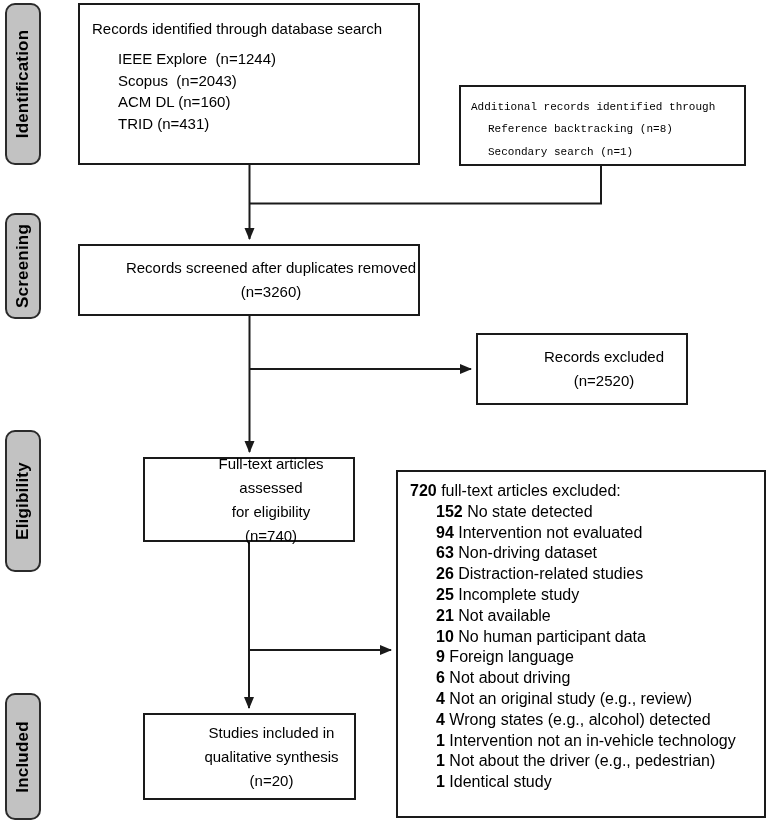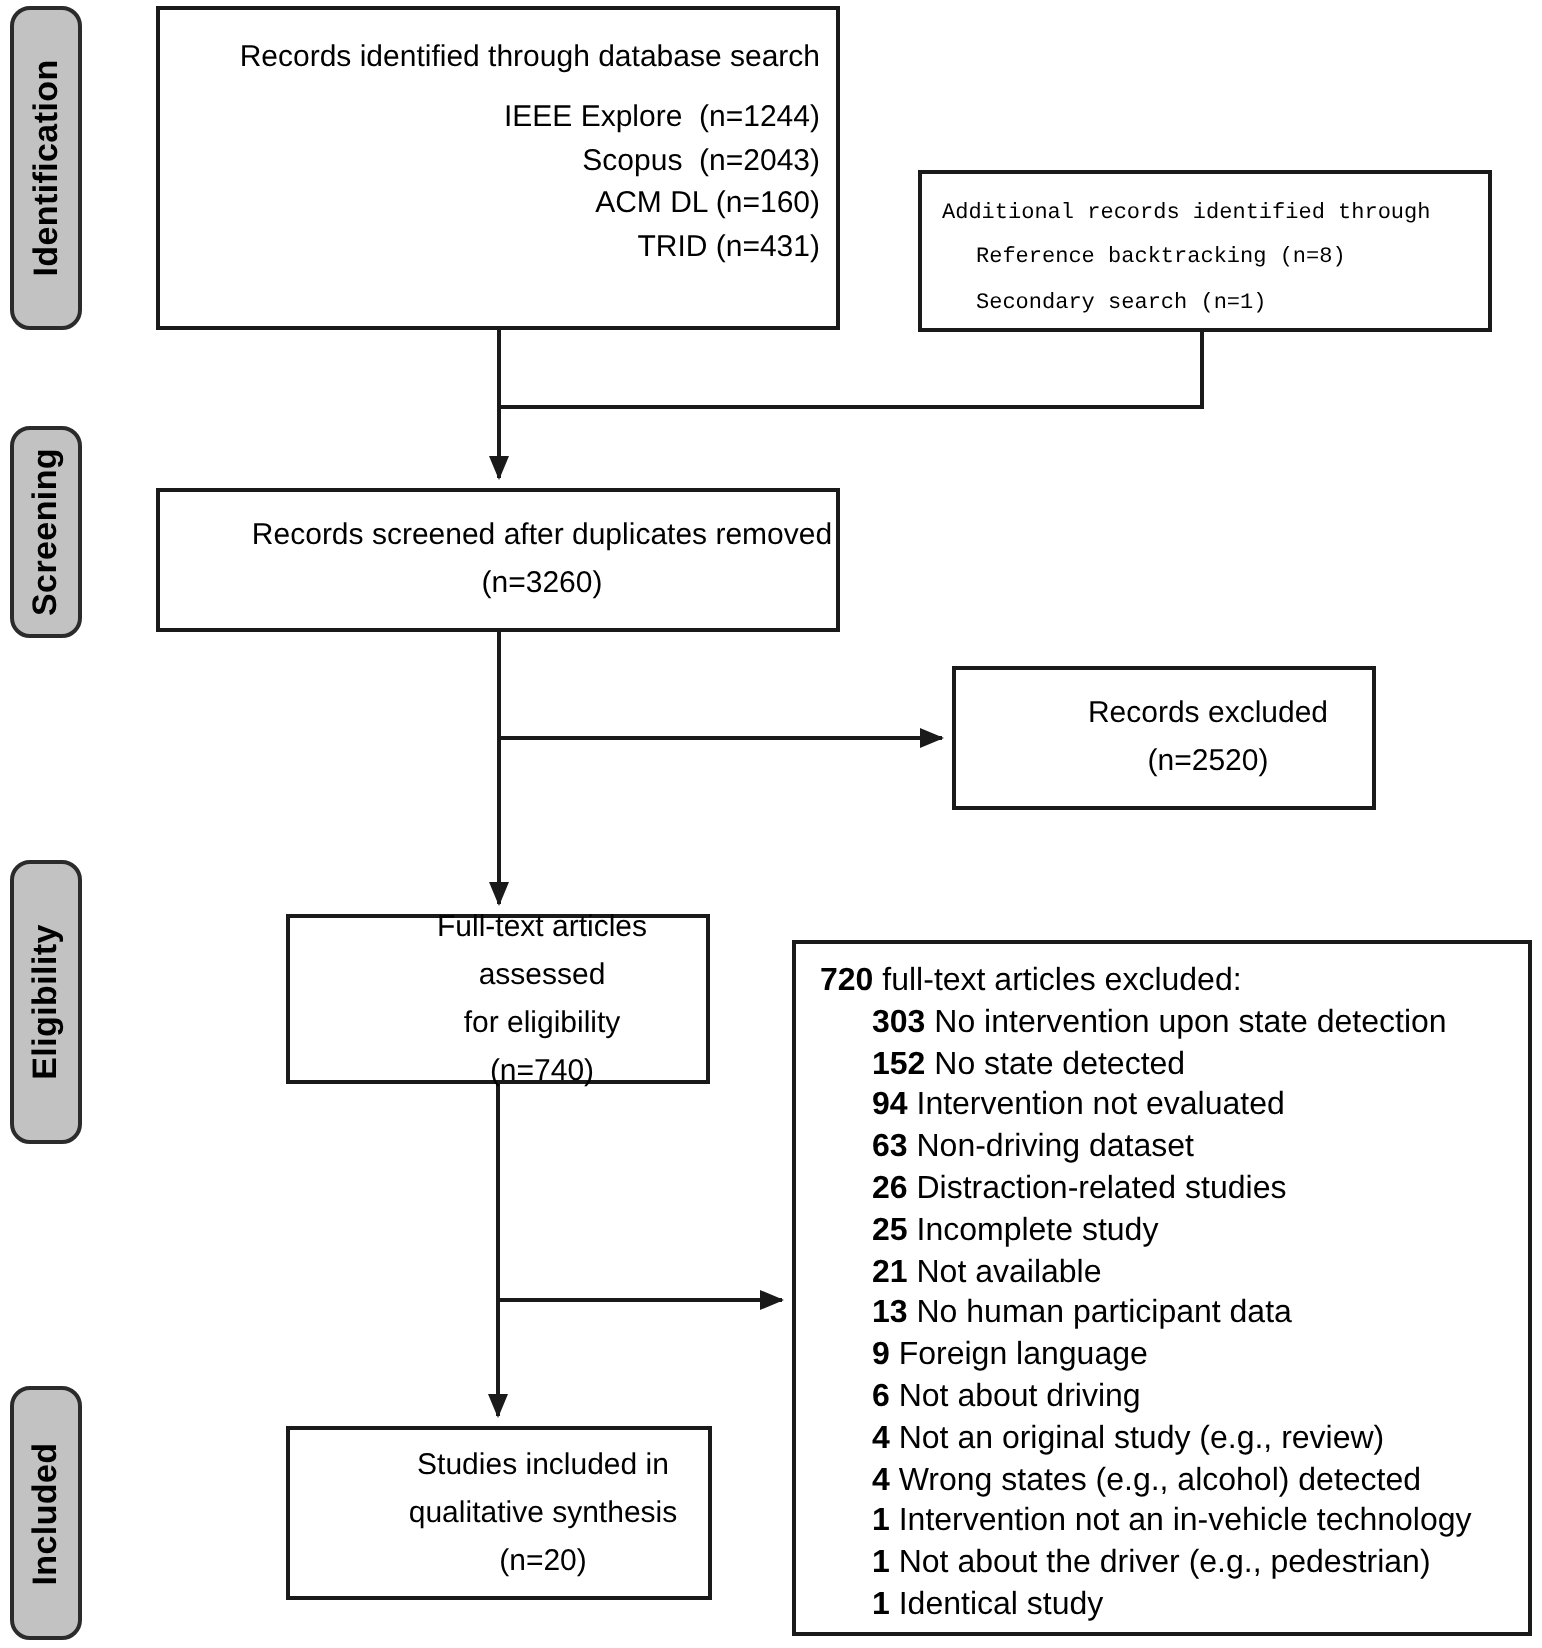--- a/index.html
+++ b/index.html
@@ -43,21 +43,21 @@
   }
   .fbox.centered {
     display: flex;
     flex-direction: column;
     align-items: center;
     justify-content: center;
     text-align: center;
     padding-left: 44px;
   }
   
-  #box-db { left: 78px; top: 3px; width: 342px; height: 162px; padding: 12px 8px 0 12px; text-align: right; }
+  #box-db { left: 78px; top: 3px; width: 342px; height: 162px; padding: 12px 8px 0 12px; }
   #box-db .title { font-size: 15px; margin-bottom: 7px; }
   #box-db .list { margin-left: 26px; }
   #box-db .list .item { line-height: 21.5px; white-space: pre; }
   
   #box-add { left: 459px; top: 85px; width: 287px; height: 81px; padding: 9px 6px 0 10px; font-size: 11px; font-family: Liberation Mono, monospace; }
   #box-add .title { line-height: 22px; }
   #box-add .list { margin-left: 17px; }
   #box-add .list .item { line-height: 22.5px; }
   
   #box-screened { left: 78px; top: 244px; width: 342px; height: 72px; }
@@ -138,28 +138,27 @@
 
   <div class="fbox centered" id="box-fulltext">
     <div>Full-text articles assessed</div>
     <div>for eligibility</div>
     <div>(n=740)</div>
   </div>
 
   <div class="fbox" id="box-ft-excl">
     <div class="hdr"><span class="num">720</span> <span>full-text articles excluded:</span></div>
     <div class="reasons">
-        <div class="reason"><span class="num">303</span> No intervention upon state detection</div>
         <div class="reason"><span class="num">152</span> No state detected</div>
         <div class="reason"><span class="num">94</span> Intervention not evaluated</div>
         <div class="reason"><span class="num">63</span> Non-driving dataset</div>
         <div class="reason"><span class="num">26</span> Distraction-related studies</div>
         <div class="reason"><span class="num">25</span> Incomplete study</div>
         <div class="reason"><span class="num">21</span> Not available</div>
-        <div class="reason"><span class="num">13</span> No human participant data</div>
+        <div class="reason"><span class="num">10</span> No human participant data</div>
         <div class="reason"><span class="num">9</span> Foreign language</div>
         <div class="reason"><span class="num">6</span> Not about driving</div>
         <div class="reason"><span class="num">4</span> Not an original study (e.g., review)</div>
         <div class="reason"><span class="num">4</span> Wrong states (e.g., alcohol) detected</div>
         <div class="reason"><span class="num">1</span> Intervention not an in-vehicle technology</div>
         <div class="reason"><span class="num">1</span> Not about the driver (e.g., pedestrian)</div>
         <div class="reason"><span class="num">1</span> Identical study</div>
       </div>
   </div>
 

